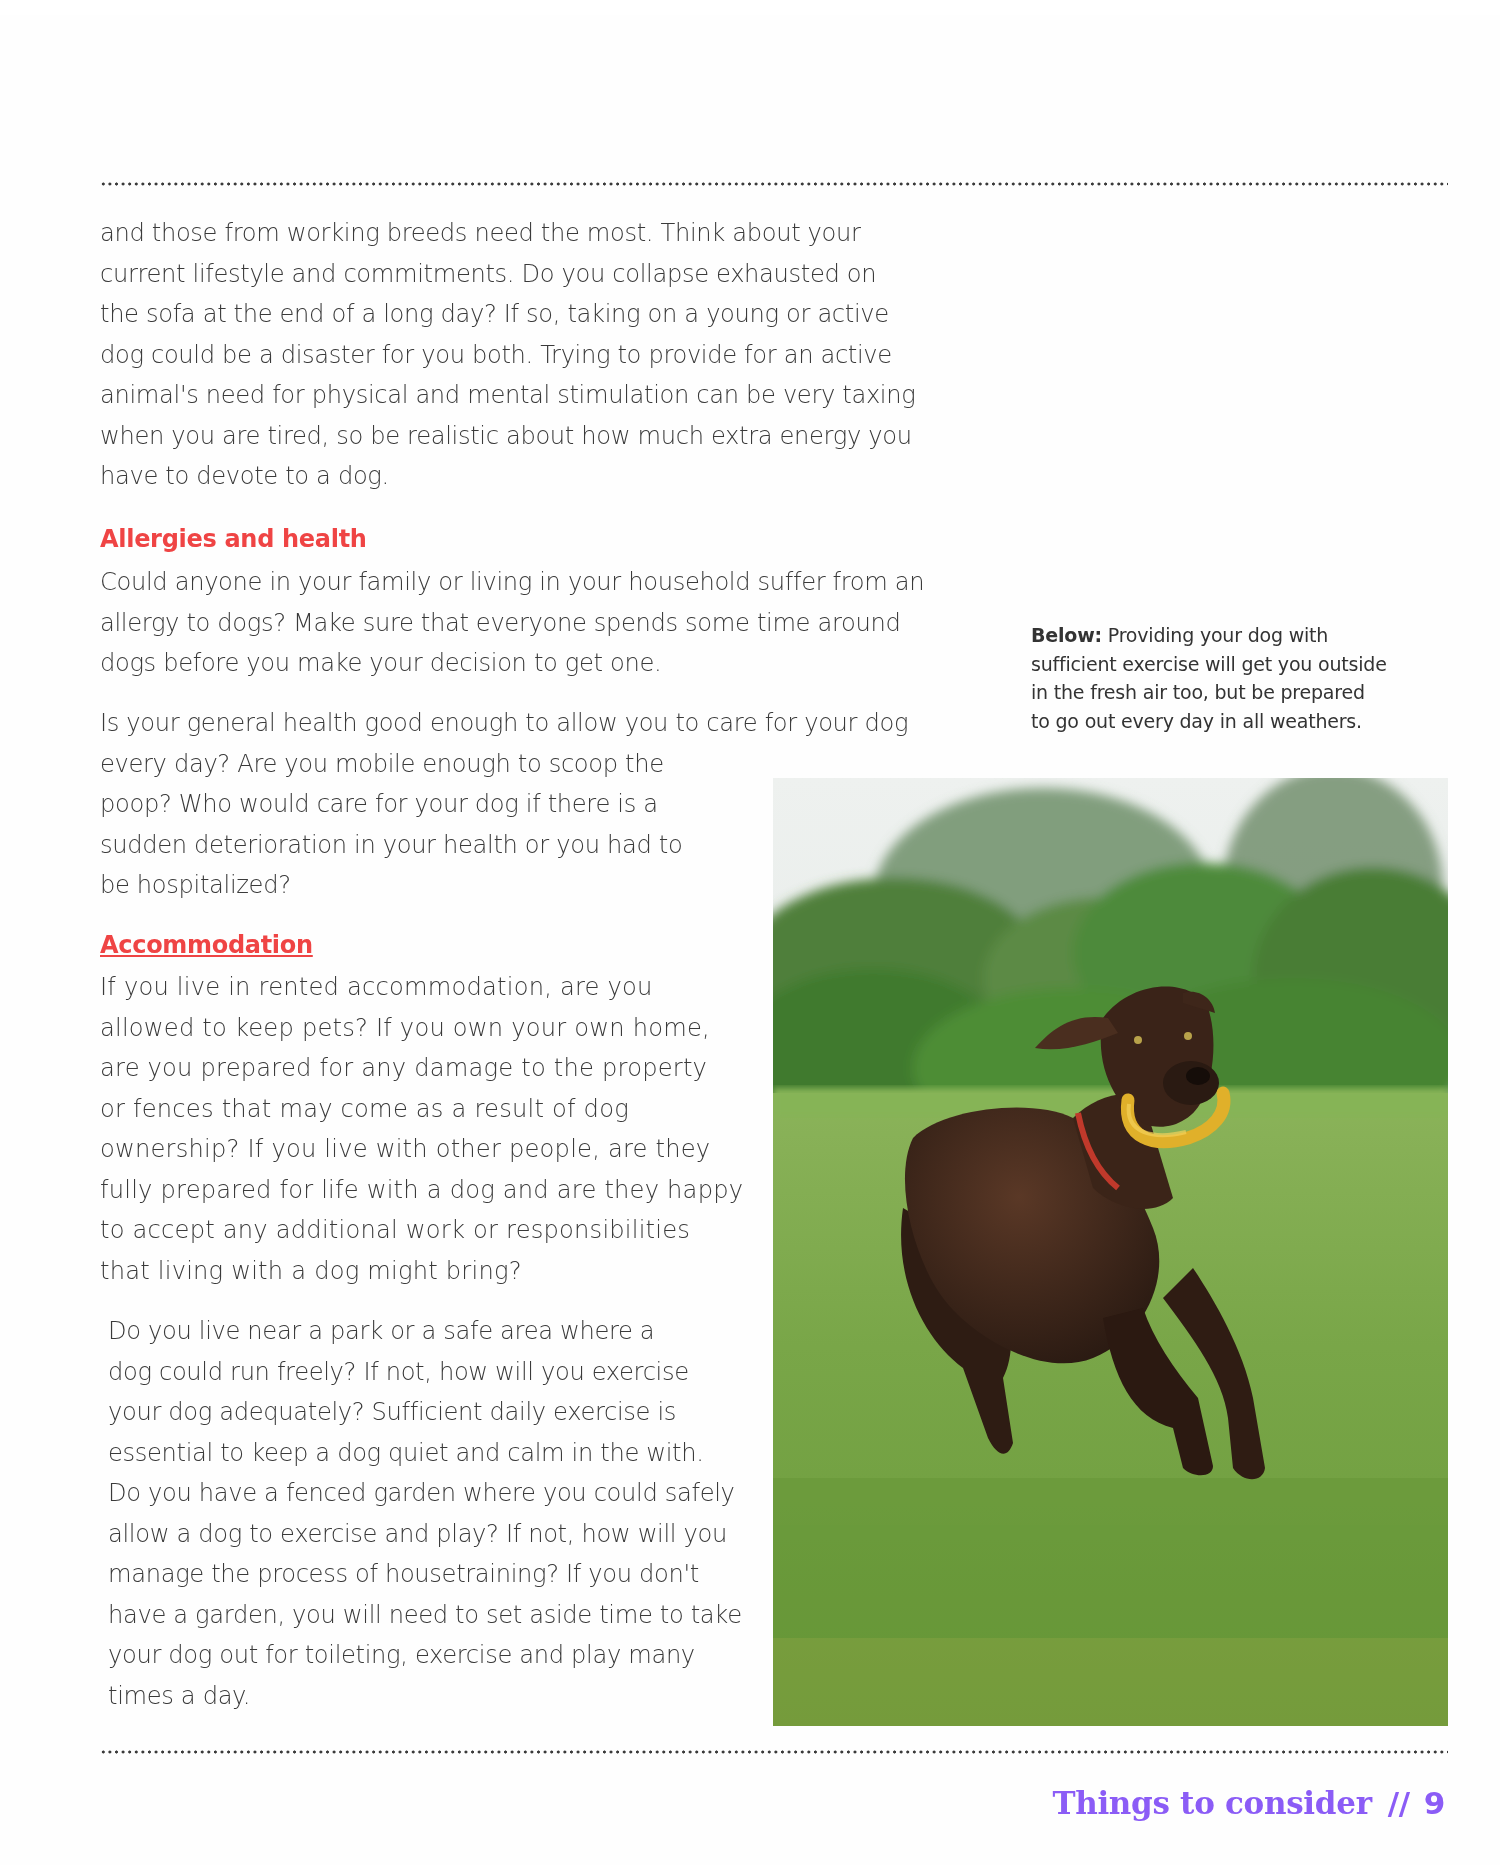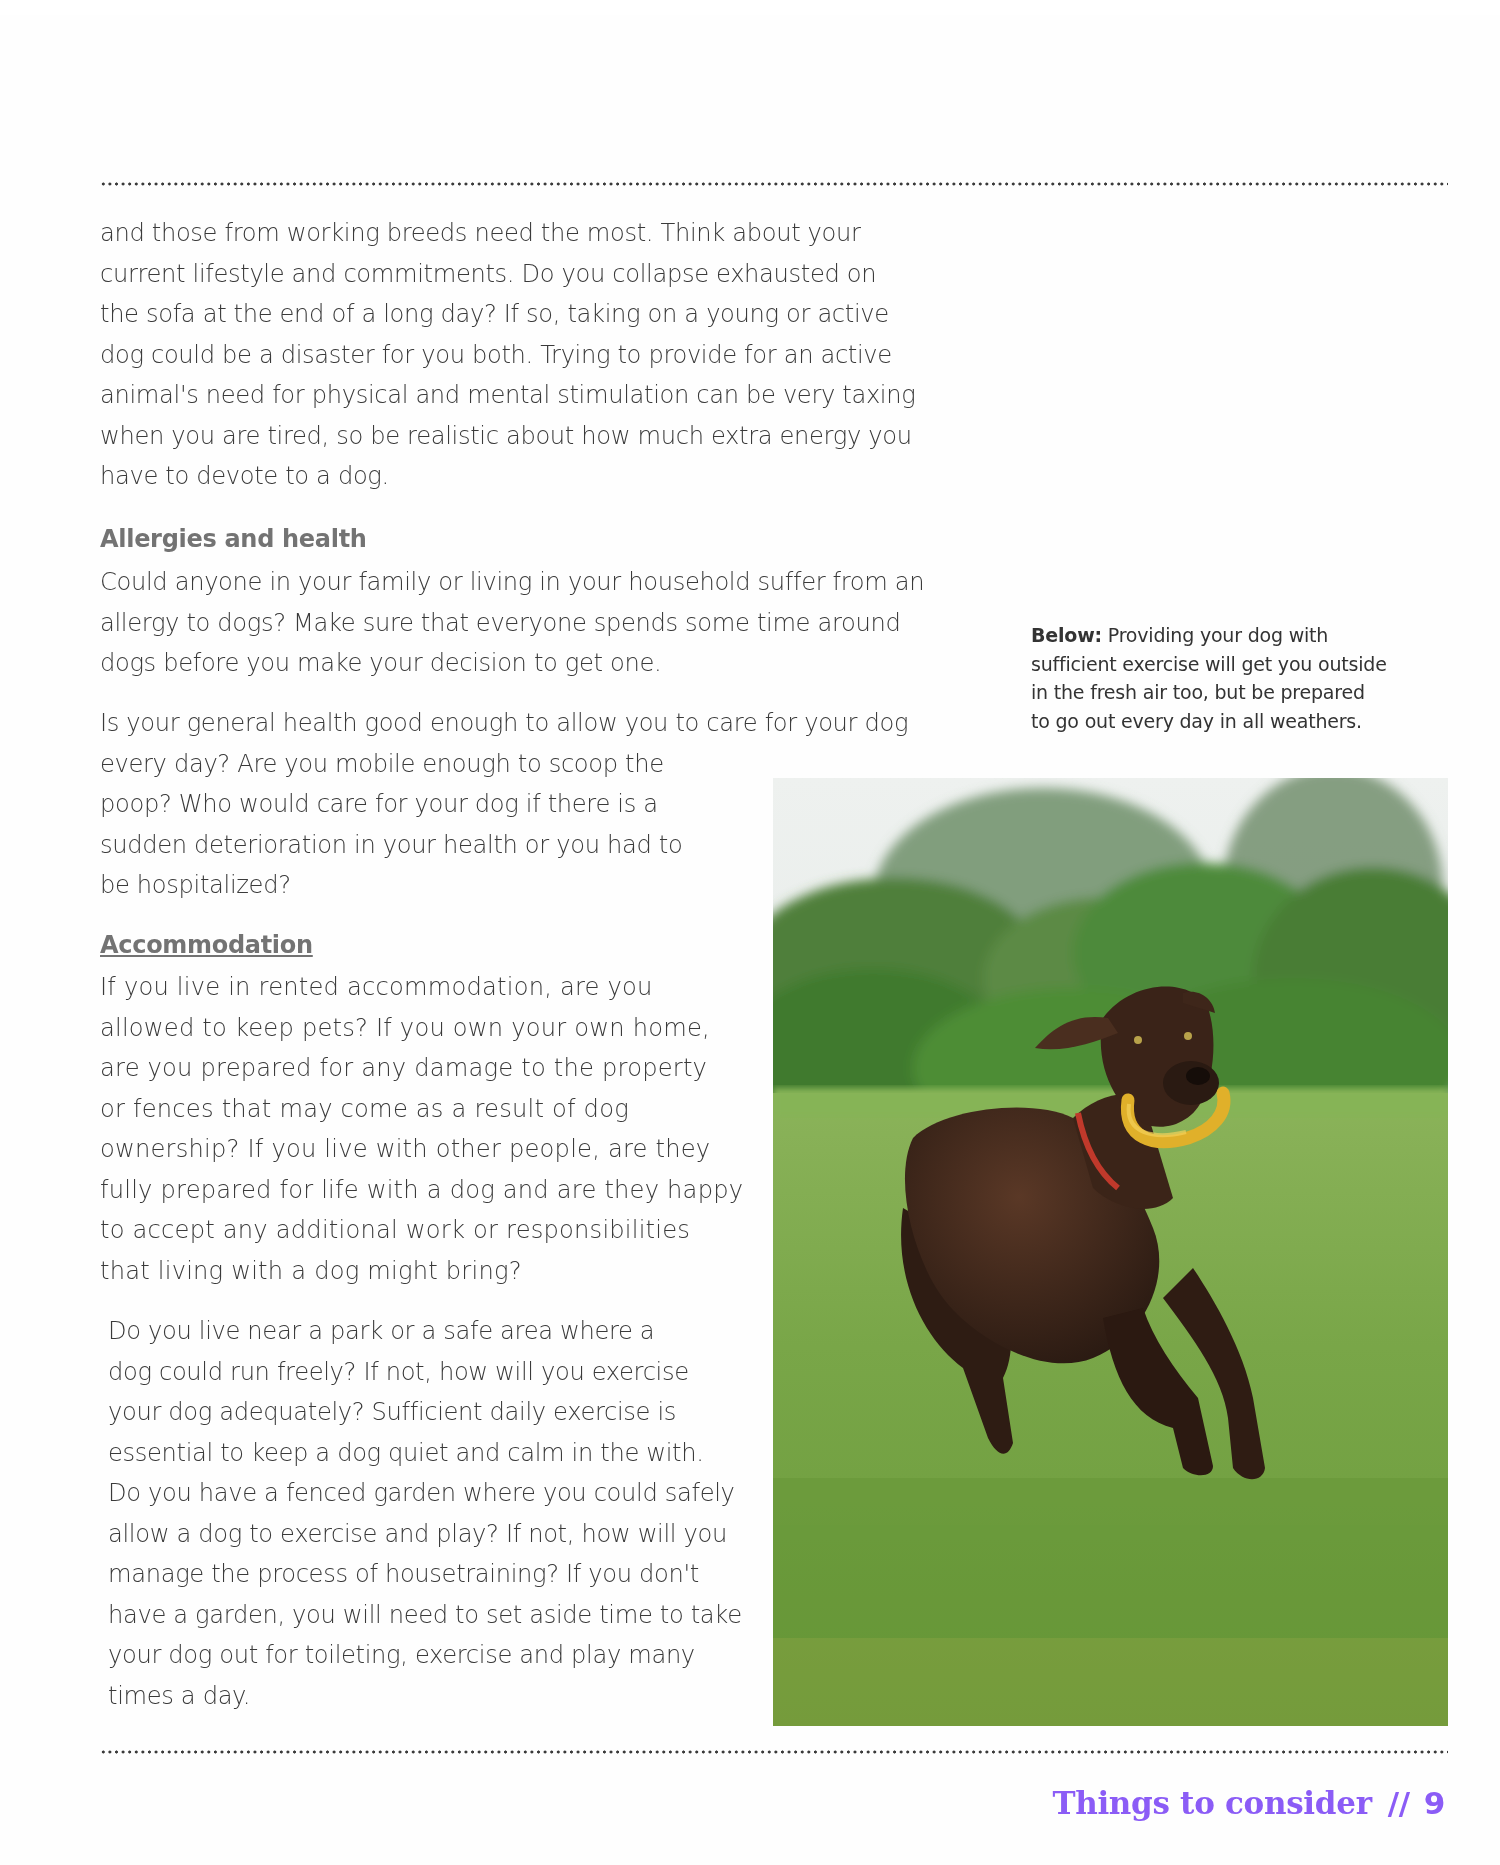--- a/index.html
+++ b/index.html
@@ -8,21 +8,21 @@
   .page { position: absolute; left: 0; top: 15px; width: 1500px; height: 1865px; background: #fefefe; }
   .dots { position: absolute; left: 100px; width: 1348px; height: 4px;
           background-image: radial-gradient(circle, #3a3a3a 1.3px, transparent 1.8px);
           background-size: 6.6px 4px; background-repeat: repeat-x; }
   .dots.top { top: 167px; }
   .dots.bottom { top: 1735px; }
   .body-text { position: absolute; left: 100px; font-size: 24.2px; font-weight: 300;
                line-height: 40.5px; color: #3a3a3a; white-space: nowrap;
                font-family: "DejaVu Sans", sans-serif; letter-spacing: -0.35px; }
   .body-text .ln { display: block; height: 40.5px; }
-  .h { position: absolute; left: 100px; font-size: 24px; font-weight: bold; color: #737373;
+  .h { position: absolute; left: 100px; font-size: 24px; font-weight: bold; color: #ef4444;
        font-family: "DejaVu Sans", sans-serif; letter-spacing: -0.3px; }
   .caption { position: absolute; left: 1031px; top: 606px; font-size: 19px; line-height: 28.6px;
              color: #333; white-space: nowrap; font-family: "DejaVu Sans", sans-serif; letter-spacing: -0.2px; }
   .caption .lbl { font-weight: bold; text-align: right; }
   .caption .ln { display: block; }
   .photo { position: absolute; left: 773px; top: 763px; width: 675px; height: 948px; overflow: hidden;
            background: #dfe6e4; }
   .footer { position: absolute; right: 55px; top: 1770px; font-family: "DejaVu Serif", serif;
             font-size: 31px; font-weight: bold; color: #8b5cf6; white-space: nowrap; letter-spacing: -0.3px; }
   .footer .sep { margin: 0 14px 0 16px; font-family: "DejaVu Sans", sans-serif; font-weight: bold; }

